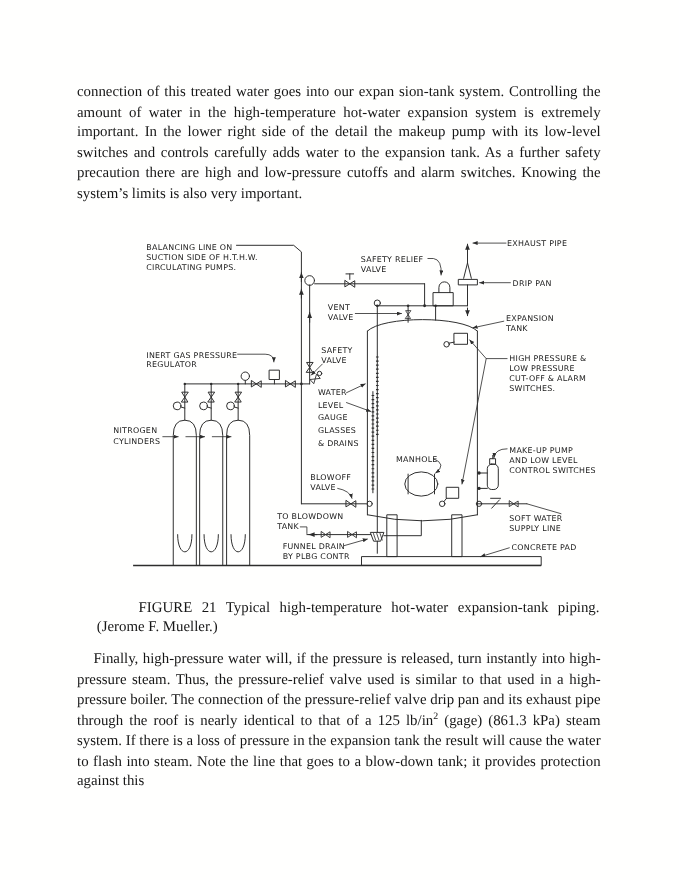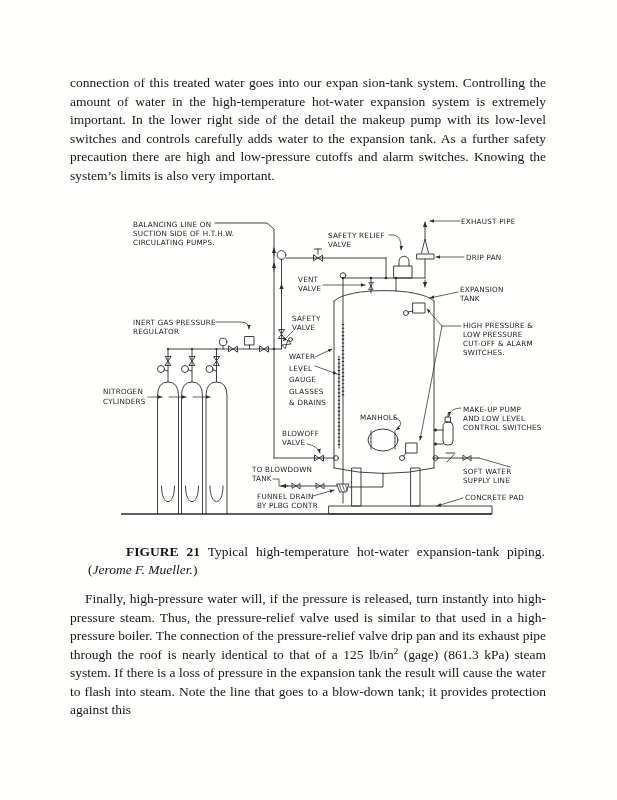--- a/index.html
+++ b/index.html
@@ -6,22 +6,22 @@
   body{width:617px;height:800px;background:#ffffff;}
   .page{position:relative;width:617px;height:800px;background:#fffffe;overflow:hidden;
         font-family:"Liberation Serif", serif;color:#161616;}
   .para{position:absolute;left:70px;width:476px;margin:0;font-size:13.5px;
         line-height:18.55px;text-align:justify;}
   .para-1{top:74px;}
   .para-2{top:590px;text-indent:15px;}
   .para-2 sup{font-size:9px;line-height:0;}
   .caption{position:absolute;left:88px;top:543px;width:457px;margin:0;font-size:13.5px;
         line-height:18.3px;text-align:justify;text-indent:38px;}
-  .caption .cap-label{font-weight:bold;}
-  .caption .cap-credit{font-style:italic;}
+  .caption .cap-label{font-weight:normal;}
+  .caption .cap-credit{}
   .fig{position:absolute;left:73px;top:214px;width:472px;height:326px;margin:2px;}
   .fig svg{width:100%;height:100%;display:block;}
   .pipe{stroke:#2d2d2d;stroke-width:0.9;fill:none;stroke-linecap:round;stroke-linejoin:round;}
   .thin{stroke:#2d2d2d;stroke-width:0.75;fill:none;stroke-linecap:round;}
   .thick{stroke:#2d2d2d;stroke-width:1.35;fill:none;}
   .dot{fill:#2d2d2d;stroke:none;}
   .bead{stroke:#2d2d2d;stroke-width:2.4;fill:none;stroke-dasharray:1.1,2.6;}
   .arrow{marker-end:url(#ah);}
   .fig-labels text{font-family:"DejaVu Sans", sans-serif;font-size:7.2px;fill:#222222;
         letter-spacing:0.25px;}

